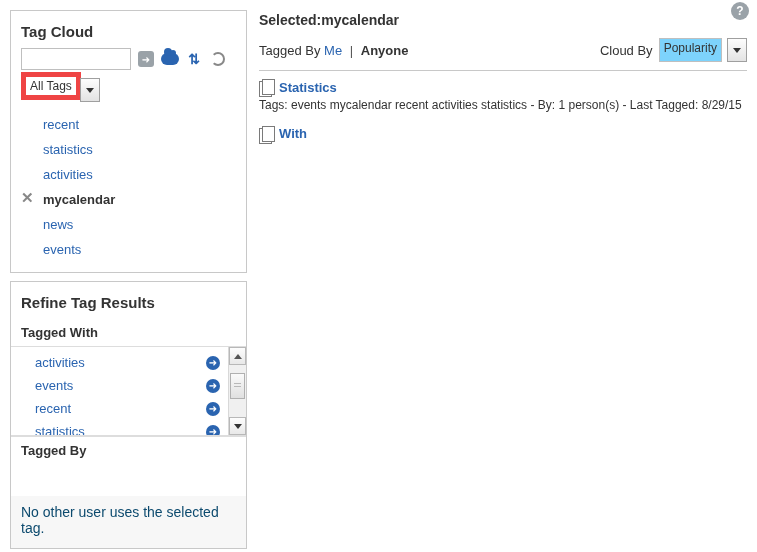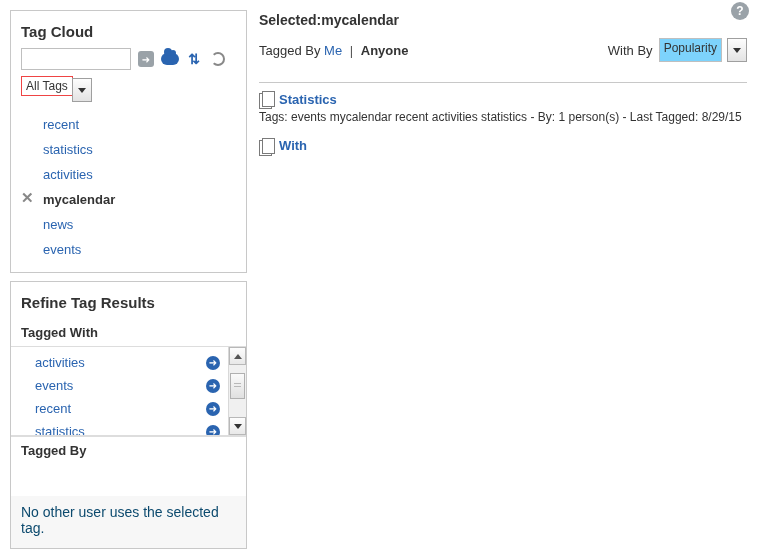--- a/index.html
+++ b/index.html
@@ -77,21 +77,21 @@
     width: 14px; height: 14px;
     border: 2px solid #888;
     border-left-color: transparent;
     border-radius: 50%;
     position: relative;
   }
 
   .filter-row { margin-bottom: 10px; }
   .filter-select {
     height: 24px;
-    border: 1px solid #ef4444;
+    border: 5px solid #ef4444;
     background: #fff;
     padding: 2px 4px;
     font-size: 12px;
   }
   .select-arrow-btn {
     display: inline-flex;
     align-items: center;
     justify-content: center;
     width: 20px;
     height: 24px;
@@ -236,21 +236,21 @@
     cursor: pointer;
   }
   .selected-line { font-size: 14px; margin-bottom: 10px; }
   .selected-line b { font-weight: bold; }
 
   .filter-sort-row {
     display: flex;
     align-items: center;
     justify-content: space-between;
     font-size: 13px;
-    margin-bottom: 20px;
+    margin-bottom: 8px;
     text-align: right;
   }
   .taggedby-filter a.me { color: #2a64b0; cursor: pointer; }
   .taggedby-filter .sep { margin: 0 4px; color: #555; }
   .taggedby-filter .anyone { font-weight: bold; }
   .sortby { display: flex; align-items: center; gap: 6px; }
   .sort-select {
     height: 24px;
     border: 1px solid #bfbfbf;
     padding: 2px 4px;
@@ -402,21 +402,21 @@
     </div>
 
     <div class="filter-sort-row">
       <div class="taggedby-filter">
         <span>Tagged By</span>
         <a class="me">Me</a>
         <span class="sep">|</span>
         <span class="anyone">Anyone</span>
       </div>
       <div class="sortby">
-        <span>With By</span>
+        <span>Cloud By</span>
         <span class="sort-select">Popularity</span>
           <span class="select-arrow-btn">
             <span class="tri-down"></span>
           </span>
       </div>
     </div>
 
     <hr class="divider">
 
     <div class="result">

